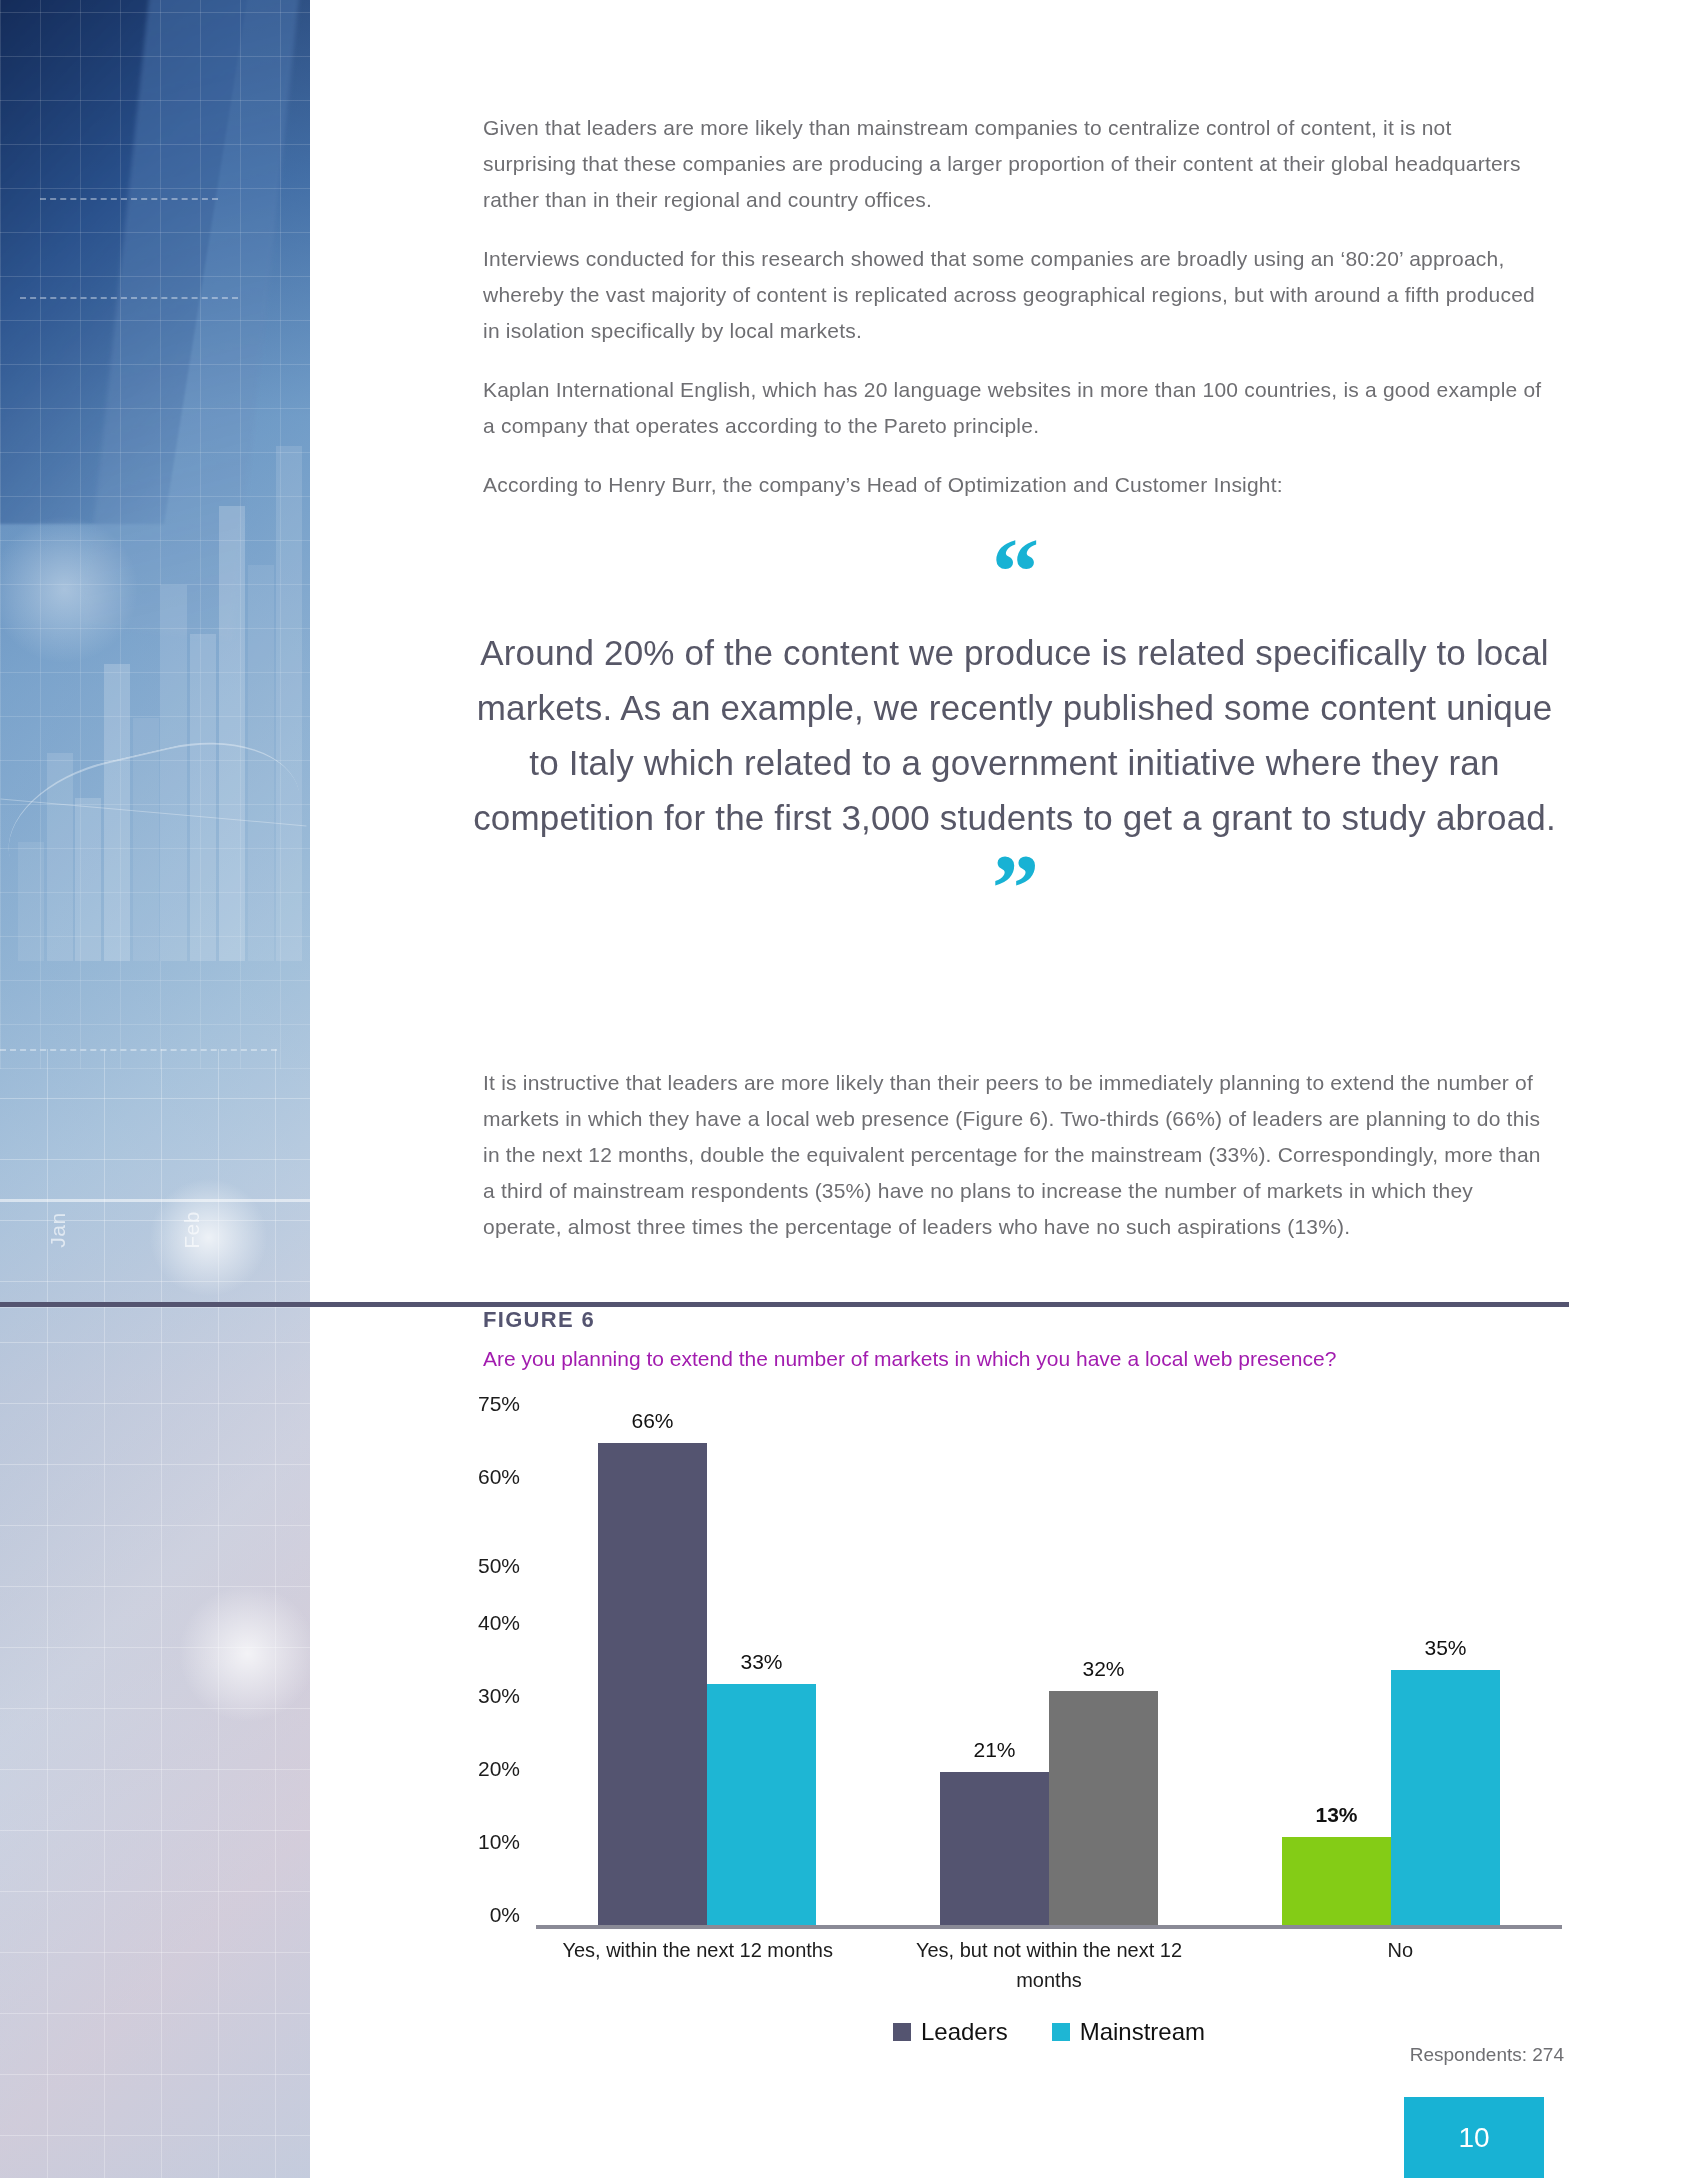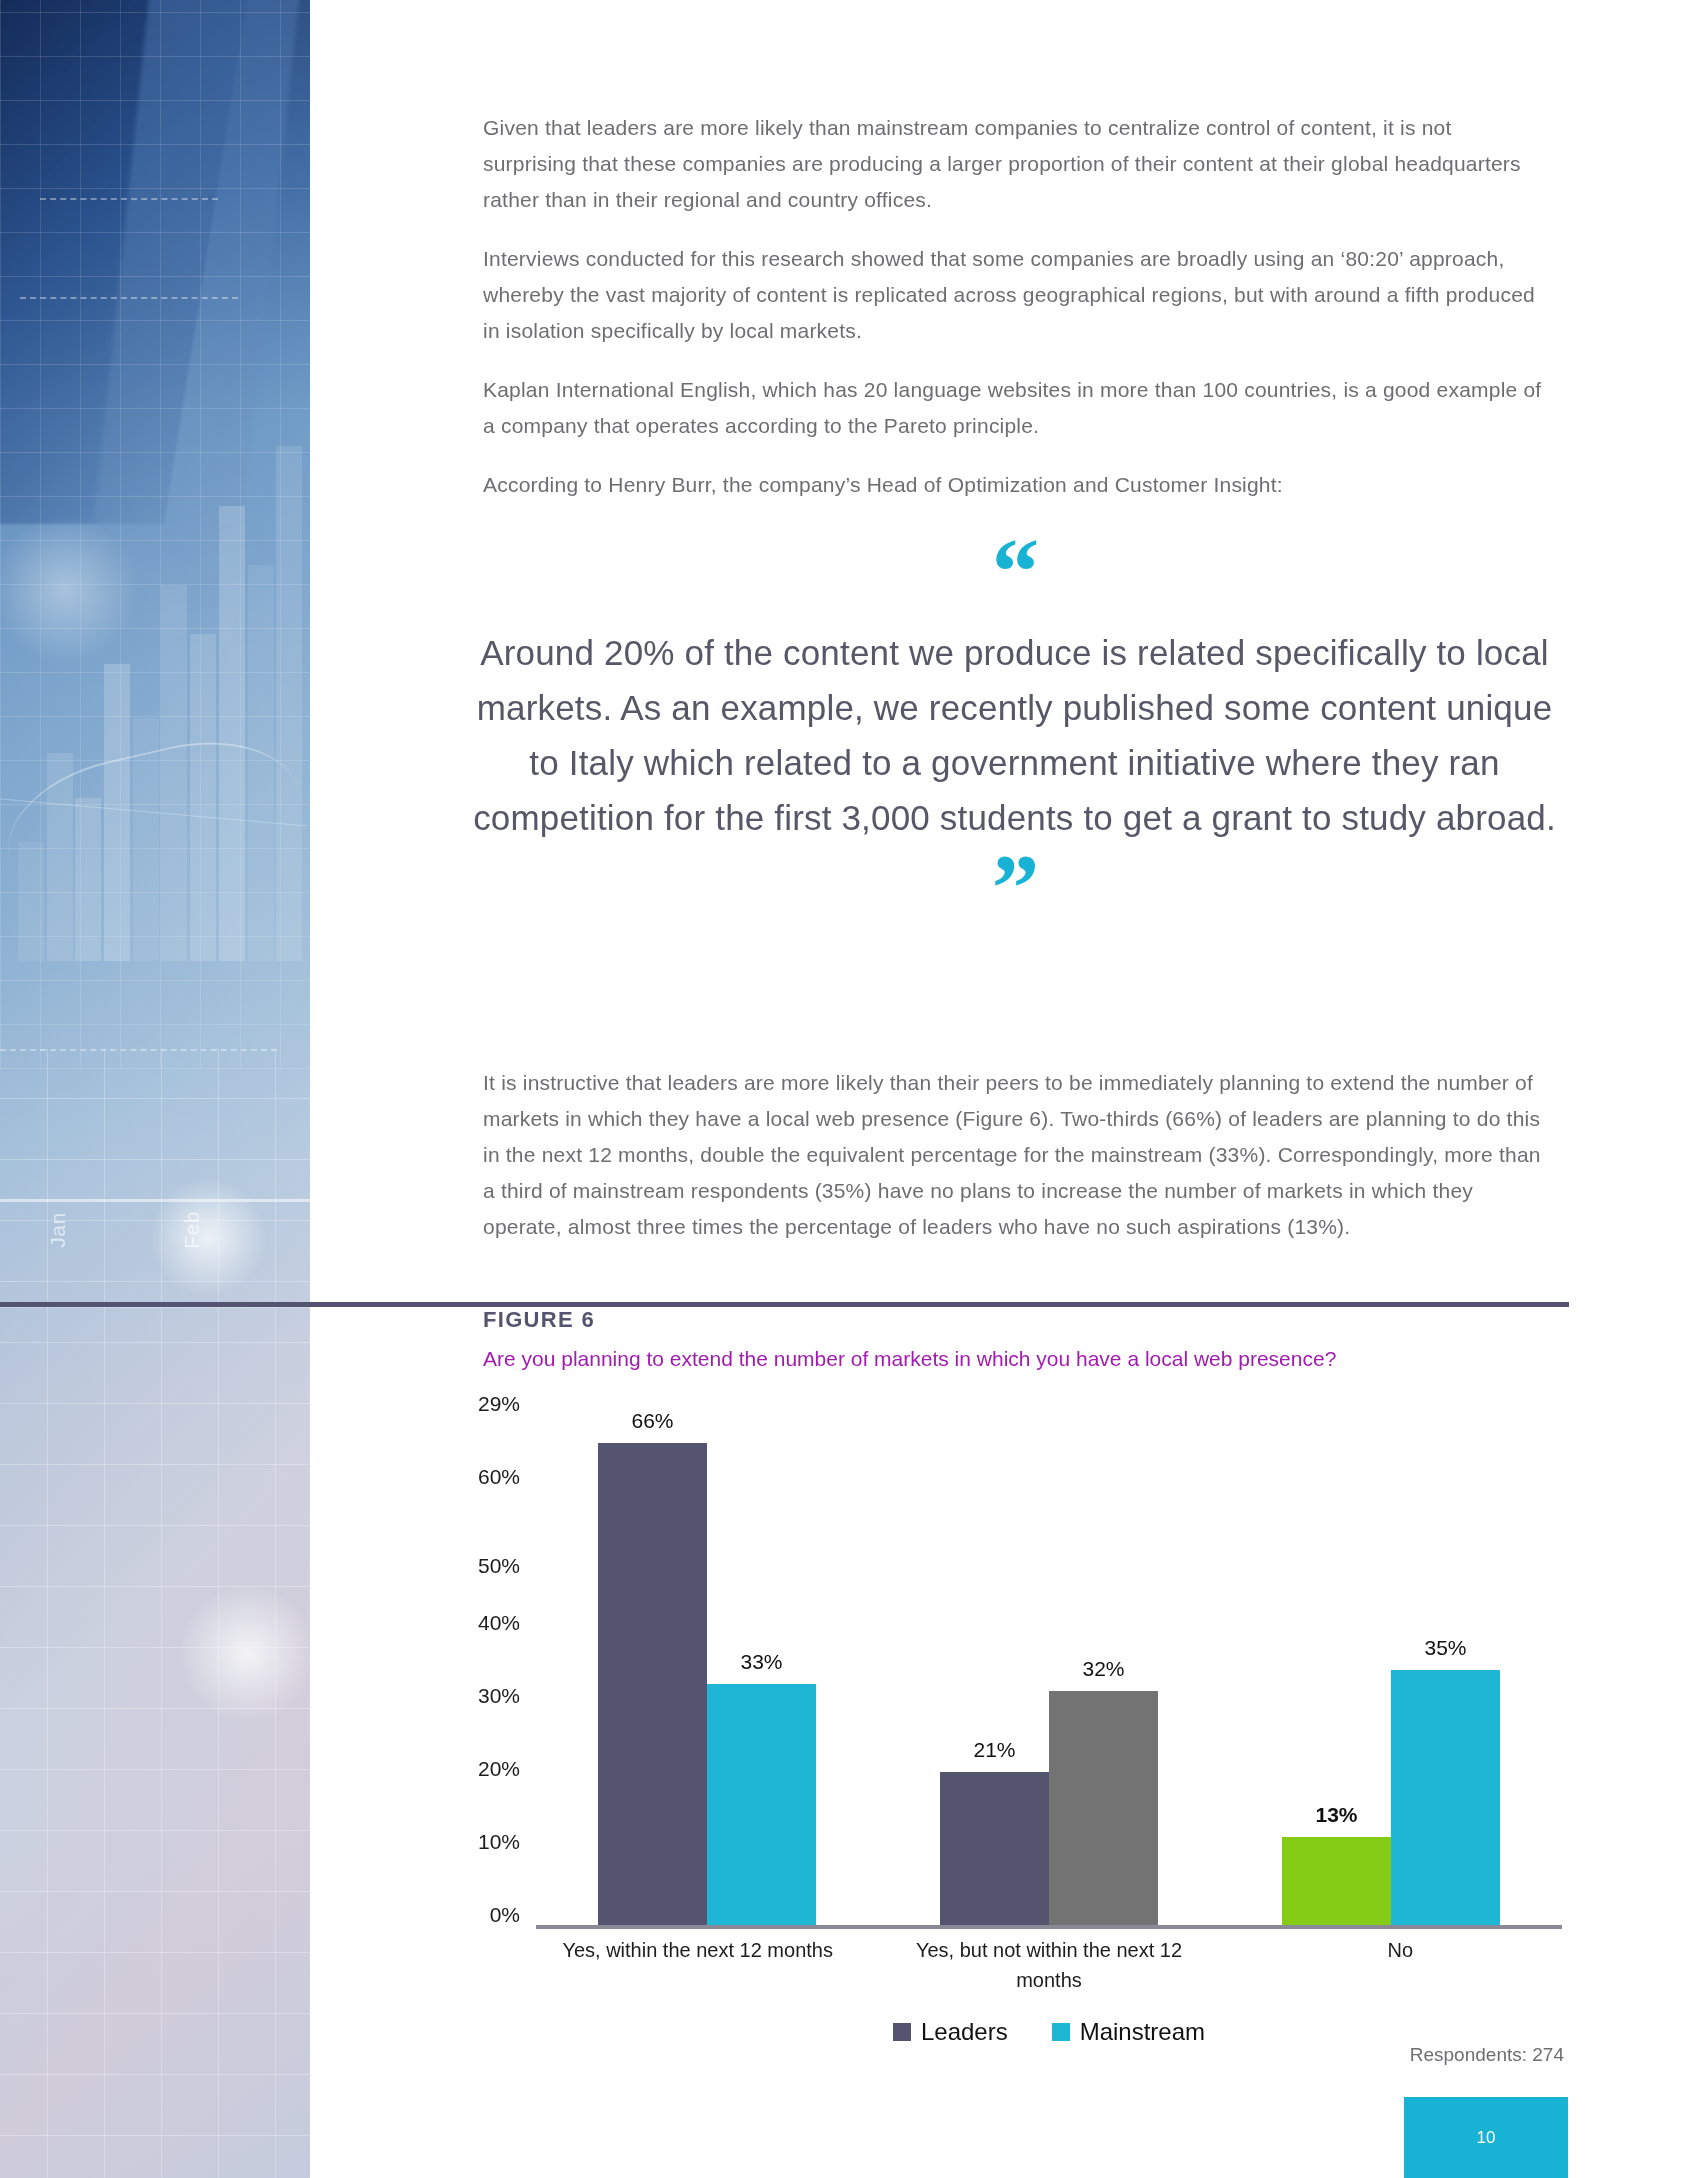--- a/index.html
+++ b/index.html
@@ -317,25 +317,25 @@
     text-align: right;
     color: #6e6e72;
     font-size: 19px;
     font-family: "Liberation Sans", sans-serif;
   }
 
   .page-badge {
     position: absolute;
     left: 1404px;
     top: 2097px;
-    width: 164px;
+    width: 140px;
     height: 81px;
     background: #18b2d4;
     color: #ffffff;
-    font-size: 17px;
+    font-size: 28px;
     display: flex;
     align-items: center;
     justify-content: center;
     font-family: "Liberation Sans", sans-serif;
   }
 </style>
 </head>
 <body>
 
 <div class="left-strip">
@@ -387,21 +387,21 @@
 
   <div class="rule"></div>
 
   <div class="figure-wrap">
     <div class="figure-label">FIGURE 6</div>
     <div class="figure-question">Are you planning to extend the number of markets in which you have a local web presence?</div>
   </div>
 
   <div class="chart">
     <div class="y-axis" id="y-axis">
-        <div class="y-tick" style="top: 0px;">29%</div>
+        <div class="y-tick" style="top: 0px;">75%</div>
         <div class="y-tick" style="top: 73px;">60%</div>
         <div class="y-tick" style="top: 146px; margin-top: 16px;">50%</div>
         <div class="y-tick" style="top: 219px;">40%</div>
         <div class="y-tick" style="top: 292px;">30%</div>
         <div class="y-tick" style="top: 365px;">20%</div>
         <div class="y-tick" style="top: 438px;">10%</div>
         <div class="y-tick" style="top: 511px;">0%</div>
       </div>
     <div class="axis-line"></div>
     <div class="groups" id="groups">

